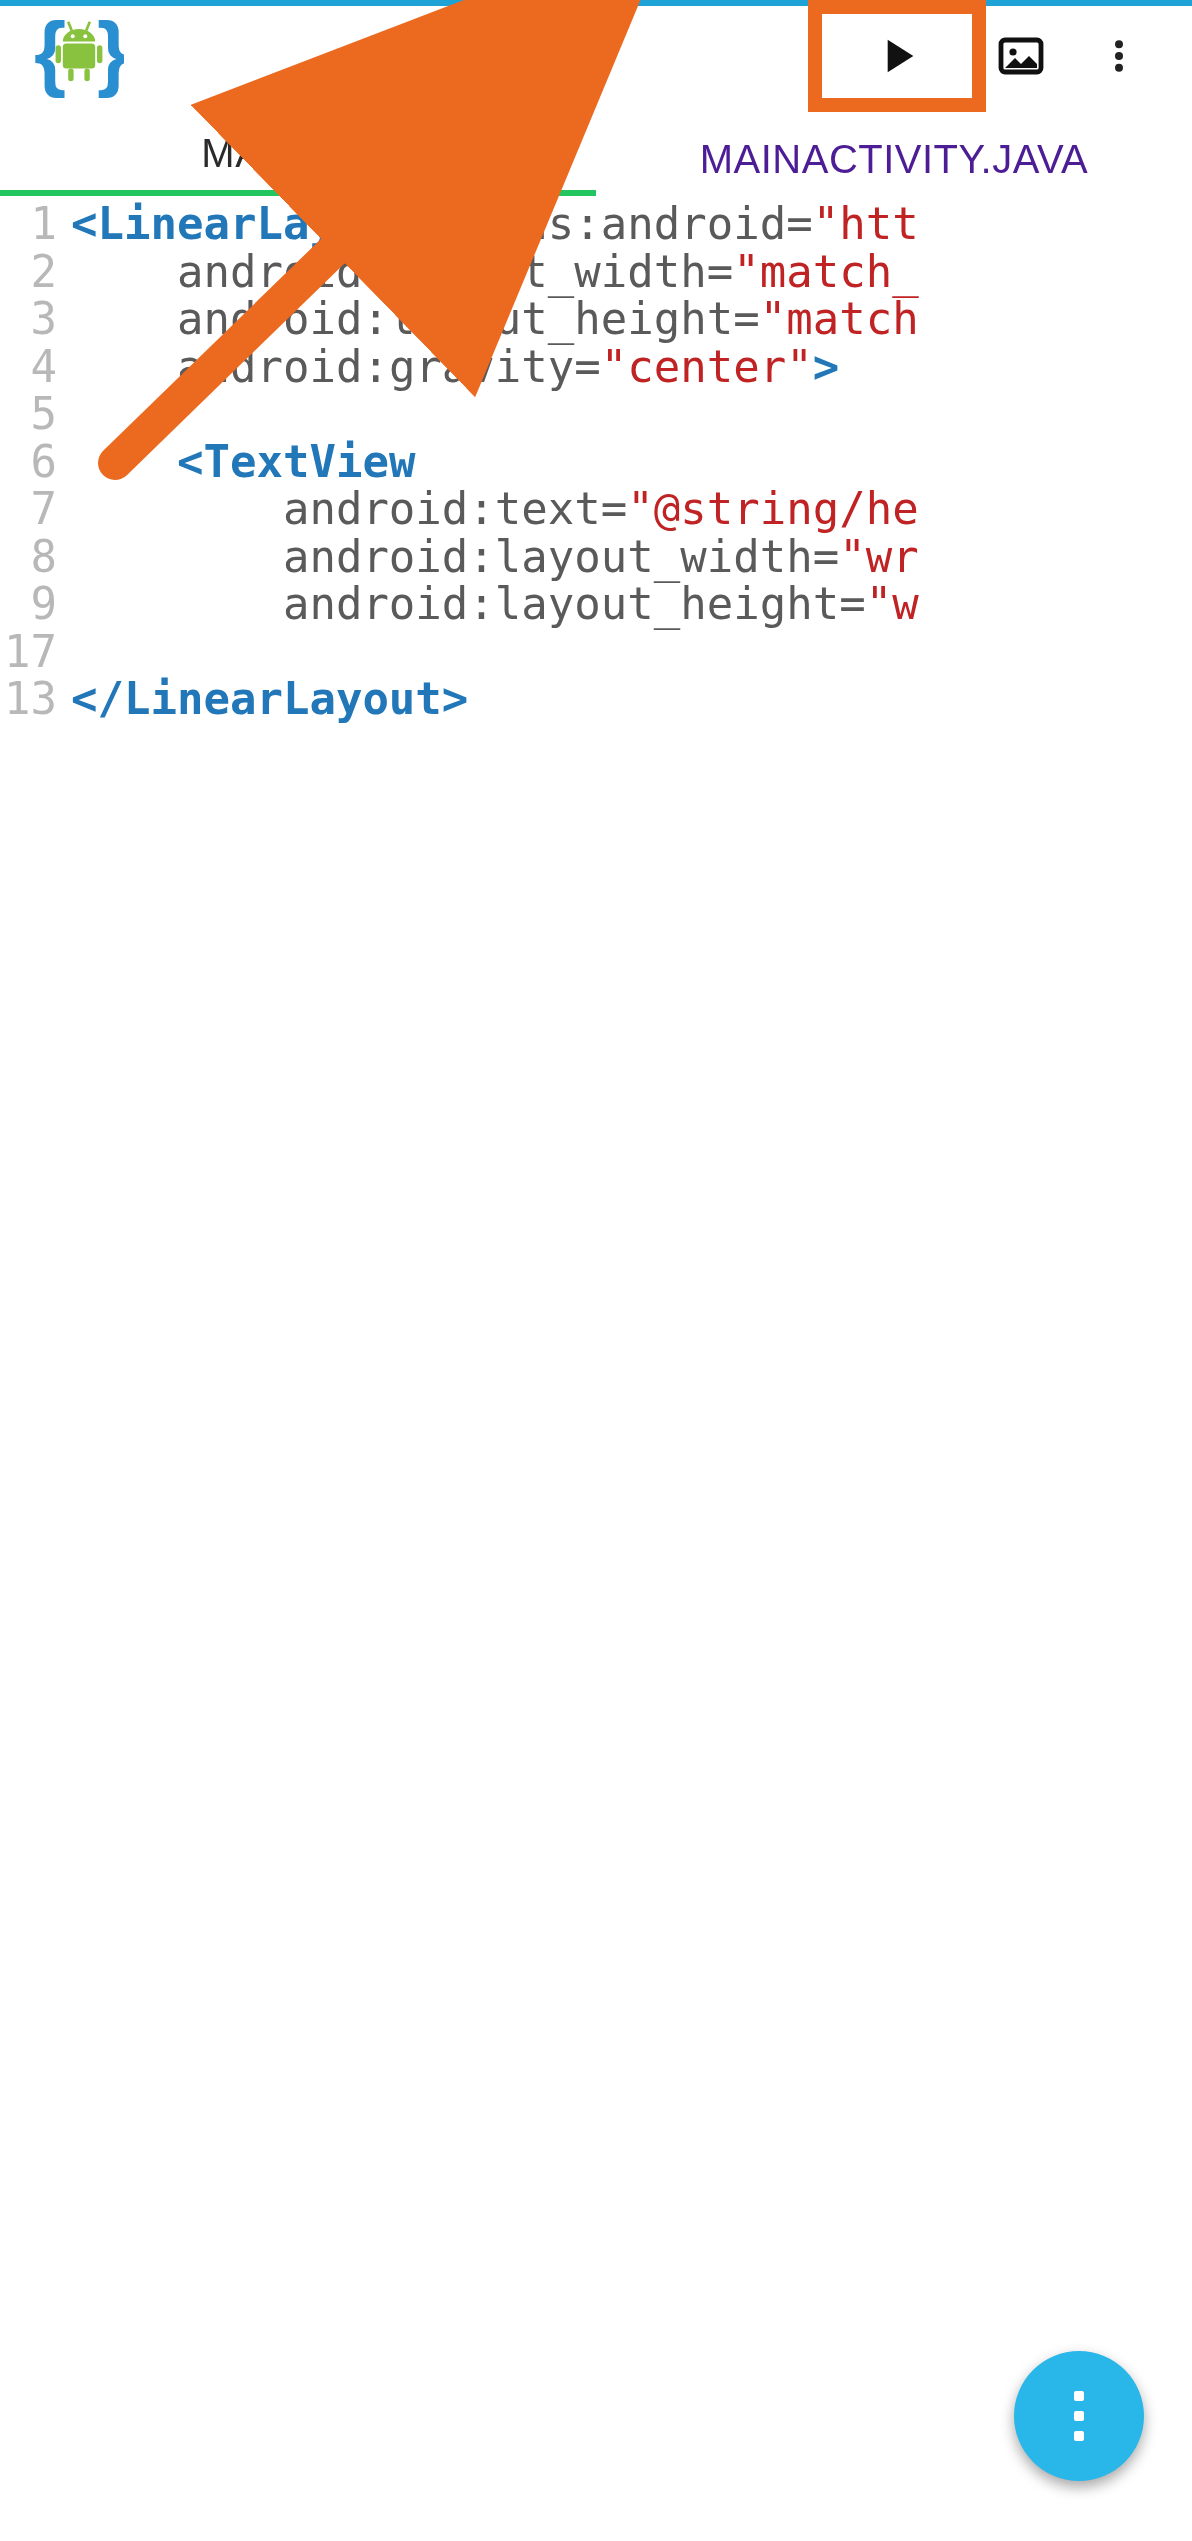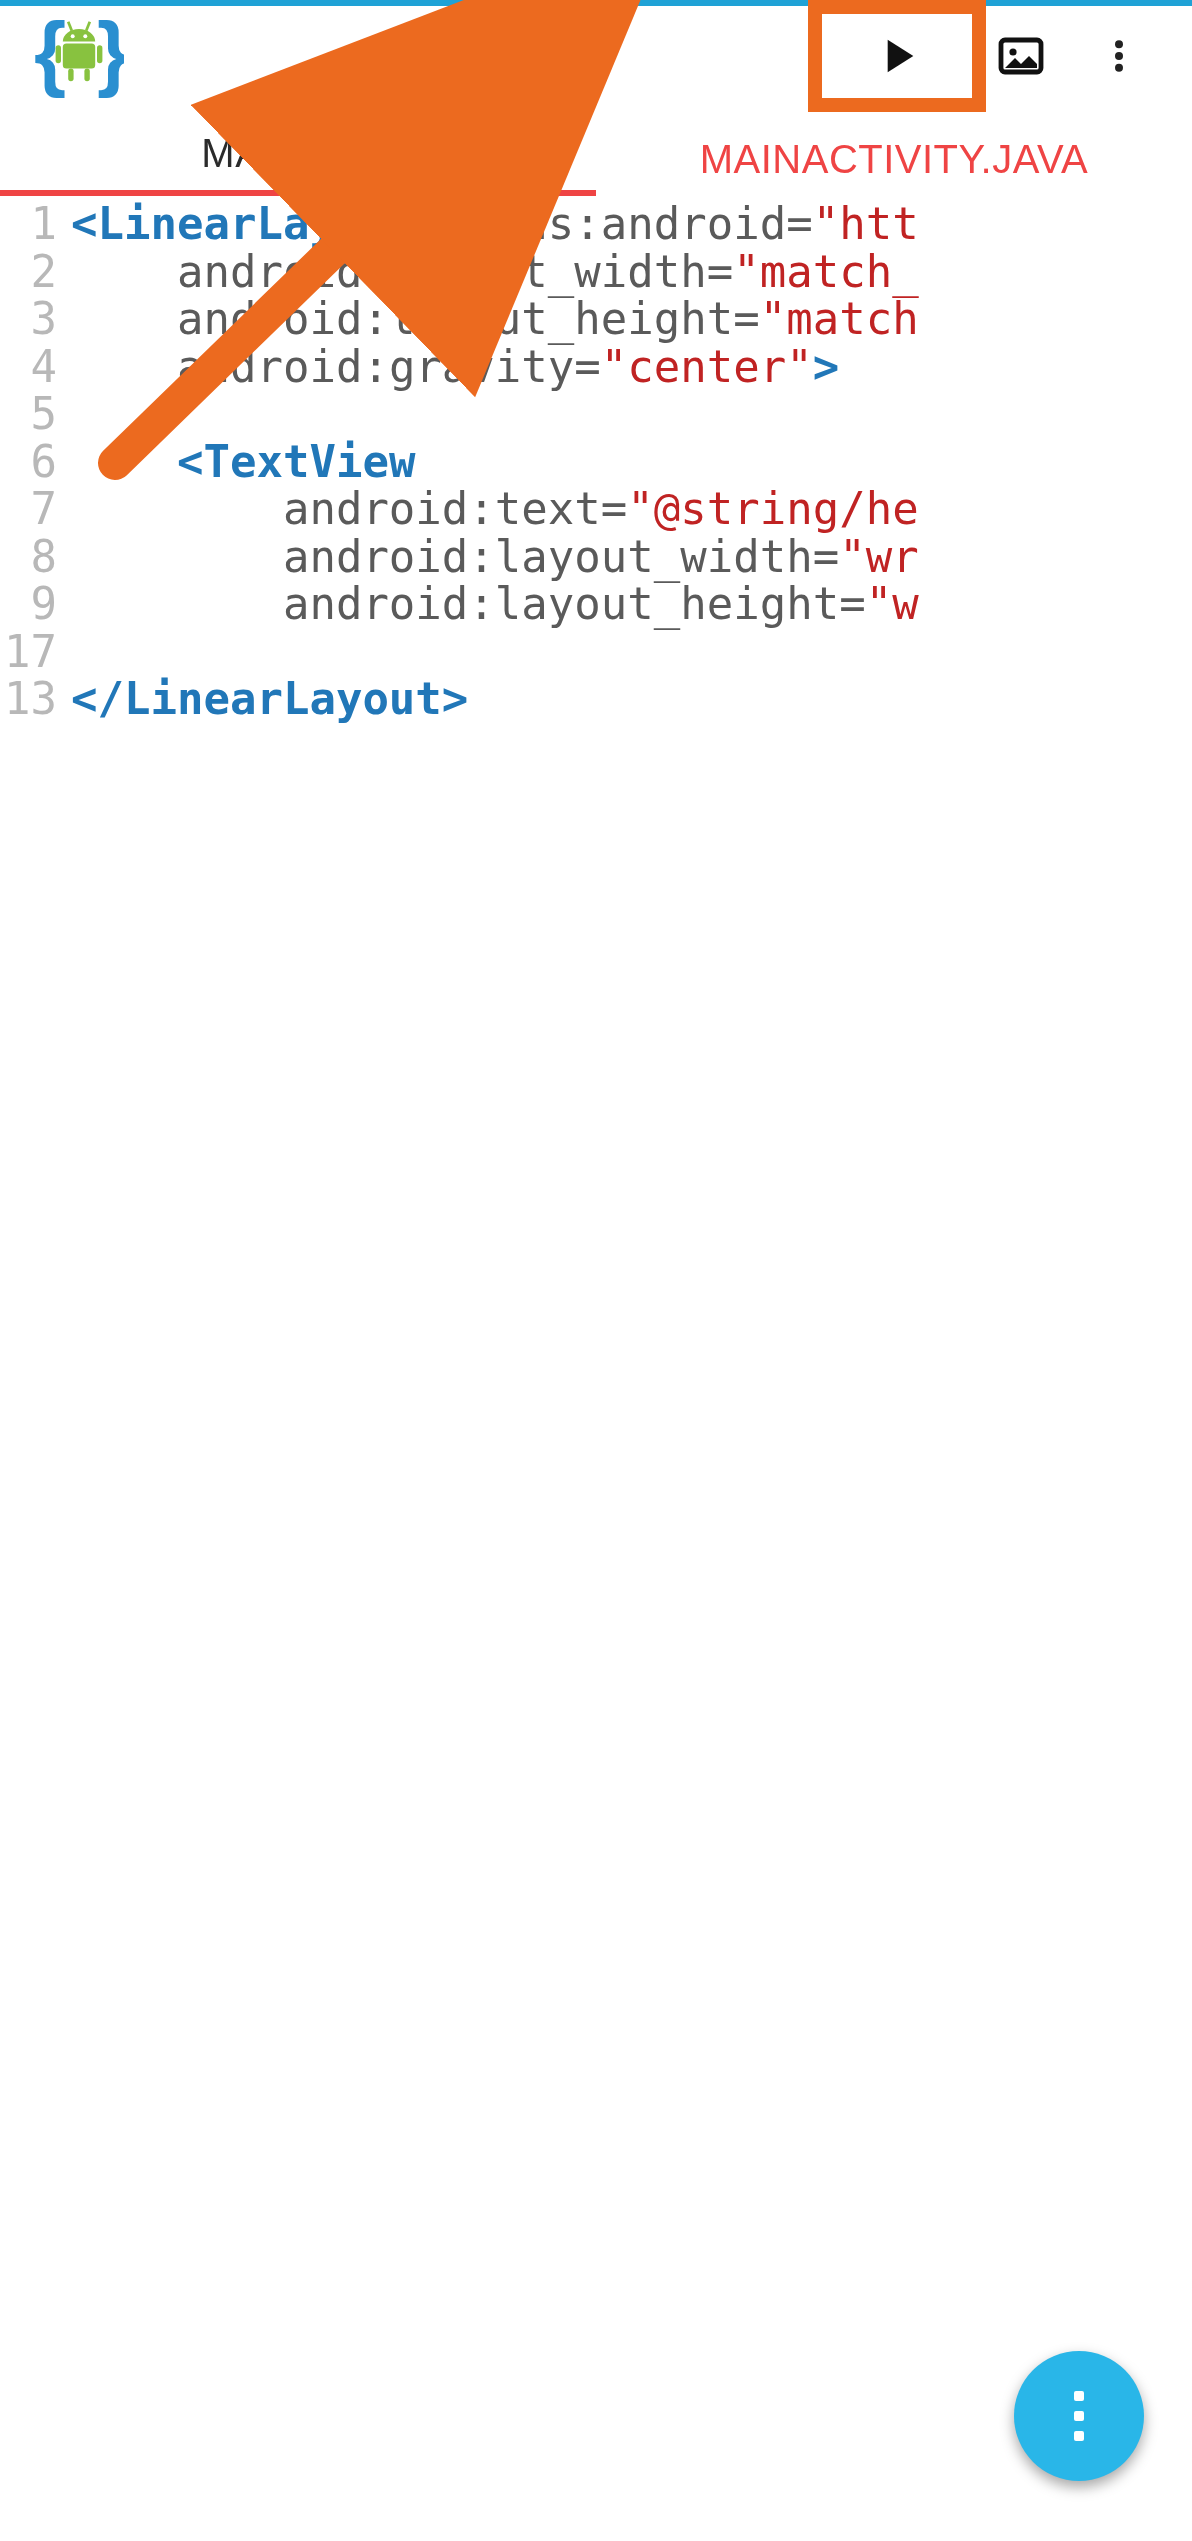--- a/index.html
+++ b/index.html
@@ -20,25 +20,25 @@
   }
   .run-btn { width: 150px; height: 100px; display:flex; align-items:center; justify-content:center; }
   .run-highlight {
     position:absolute; border: 14px solid #ec6a1f; pointer-events:none;
     
   }
 
   
   .tabs { display:flex; align-items:flex-end; height: 90px; }
   .tab {
-    flex: 0 0 50%; text-align:center; color:#ef4444; font-size:40px;
+    flex: 0 0 50%; text-align:center; color:#4c1d95; font-size:40px;
     padding: 10px 4px 16px 4px; cursor:pointer; line-height:1.05;
     font-weight:500; letter-spacing:0.5px;
   }
-  .tab.active { color:#2b2b2b; border-bottom: 6px solid #ef4444; padding-left: 8px; }
+  .tab.active { color:#2b2b2b; border-bottom: 6px solid #22c55e; padding-left: 8px; }
   .tab-divider { width:2px; height:42px; background:#d0d0d0; align-self:center; }
 
   
   .editor {
     position:relative; display:flex; font-family: "Consolas","DejaVu Sans Mono","Courier New",monospace;
     font-size: 44px; line-height: 1.08; white-space: pre; overflow:hidden;
     padding-top: 4px;
   }
   .gutter { color:#b8b8b8; padding: 0 14px 0 4px; text-align:right; min-width:52px; user-select:none; }
   .code { flex:1; overflow:hidden; }

